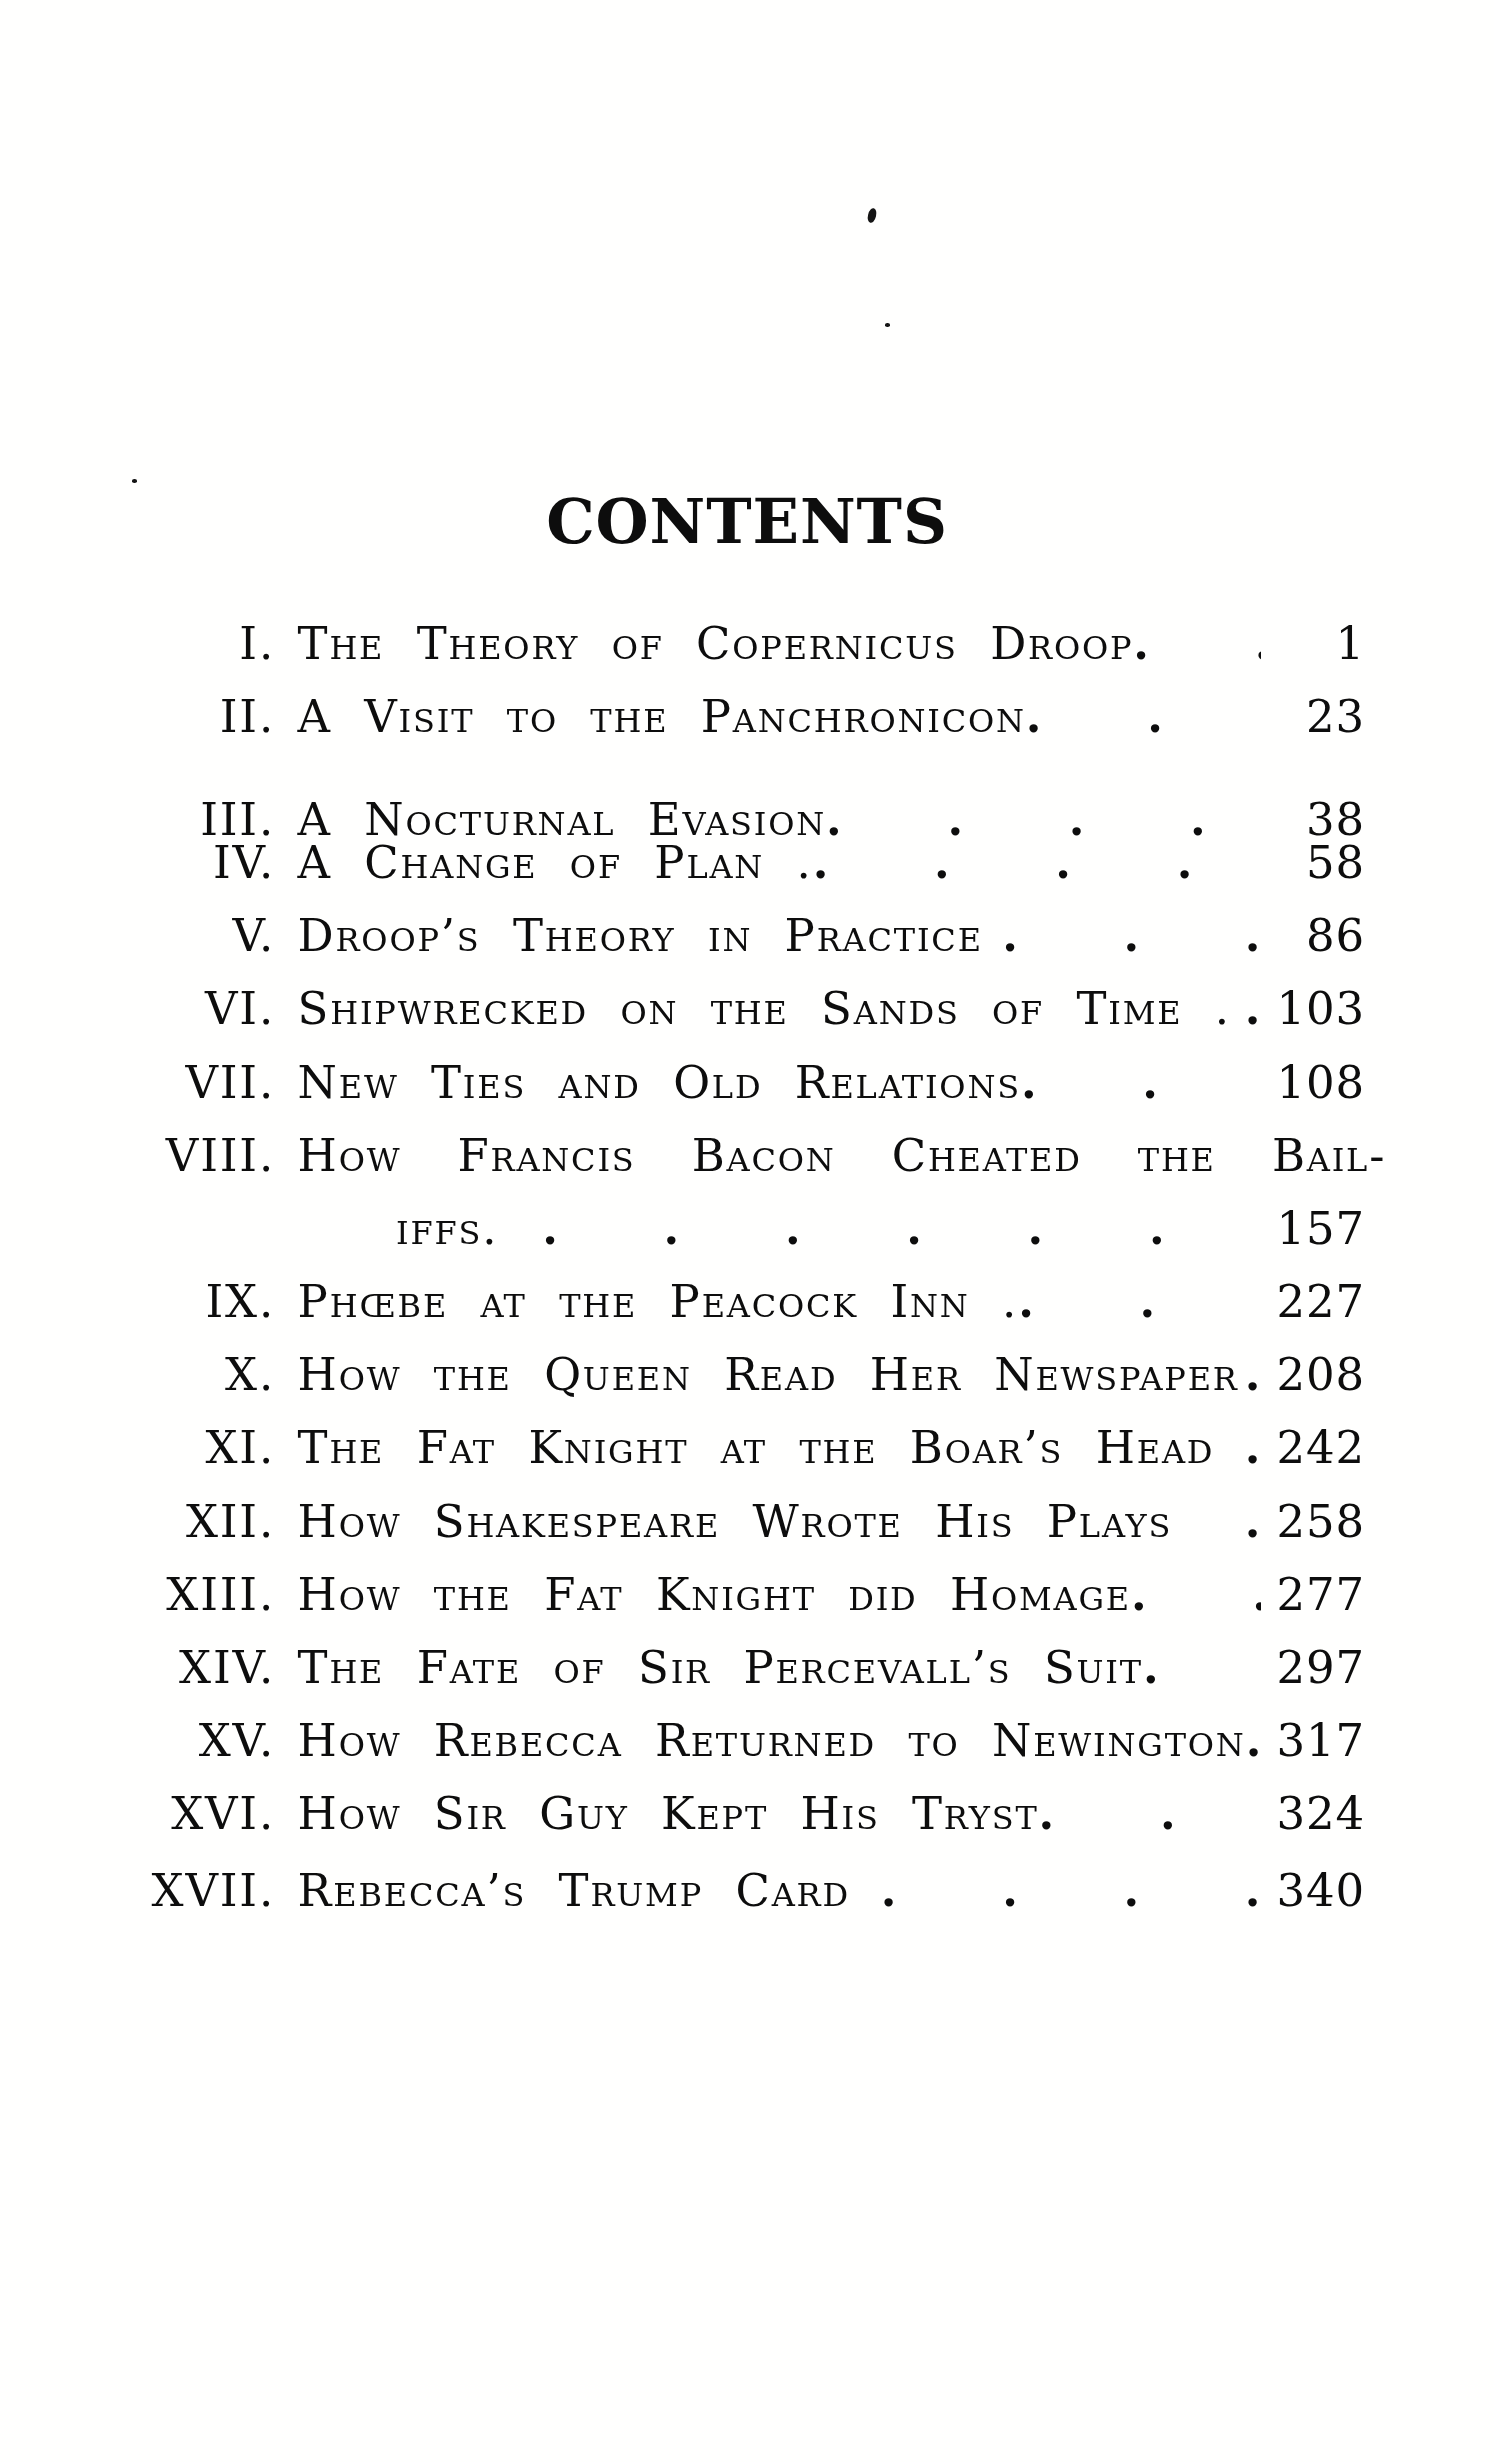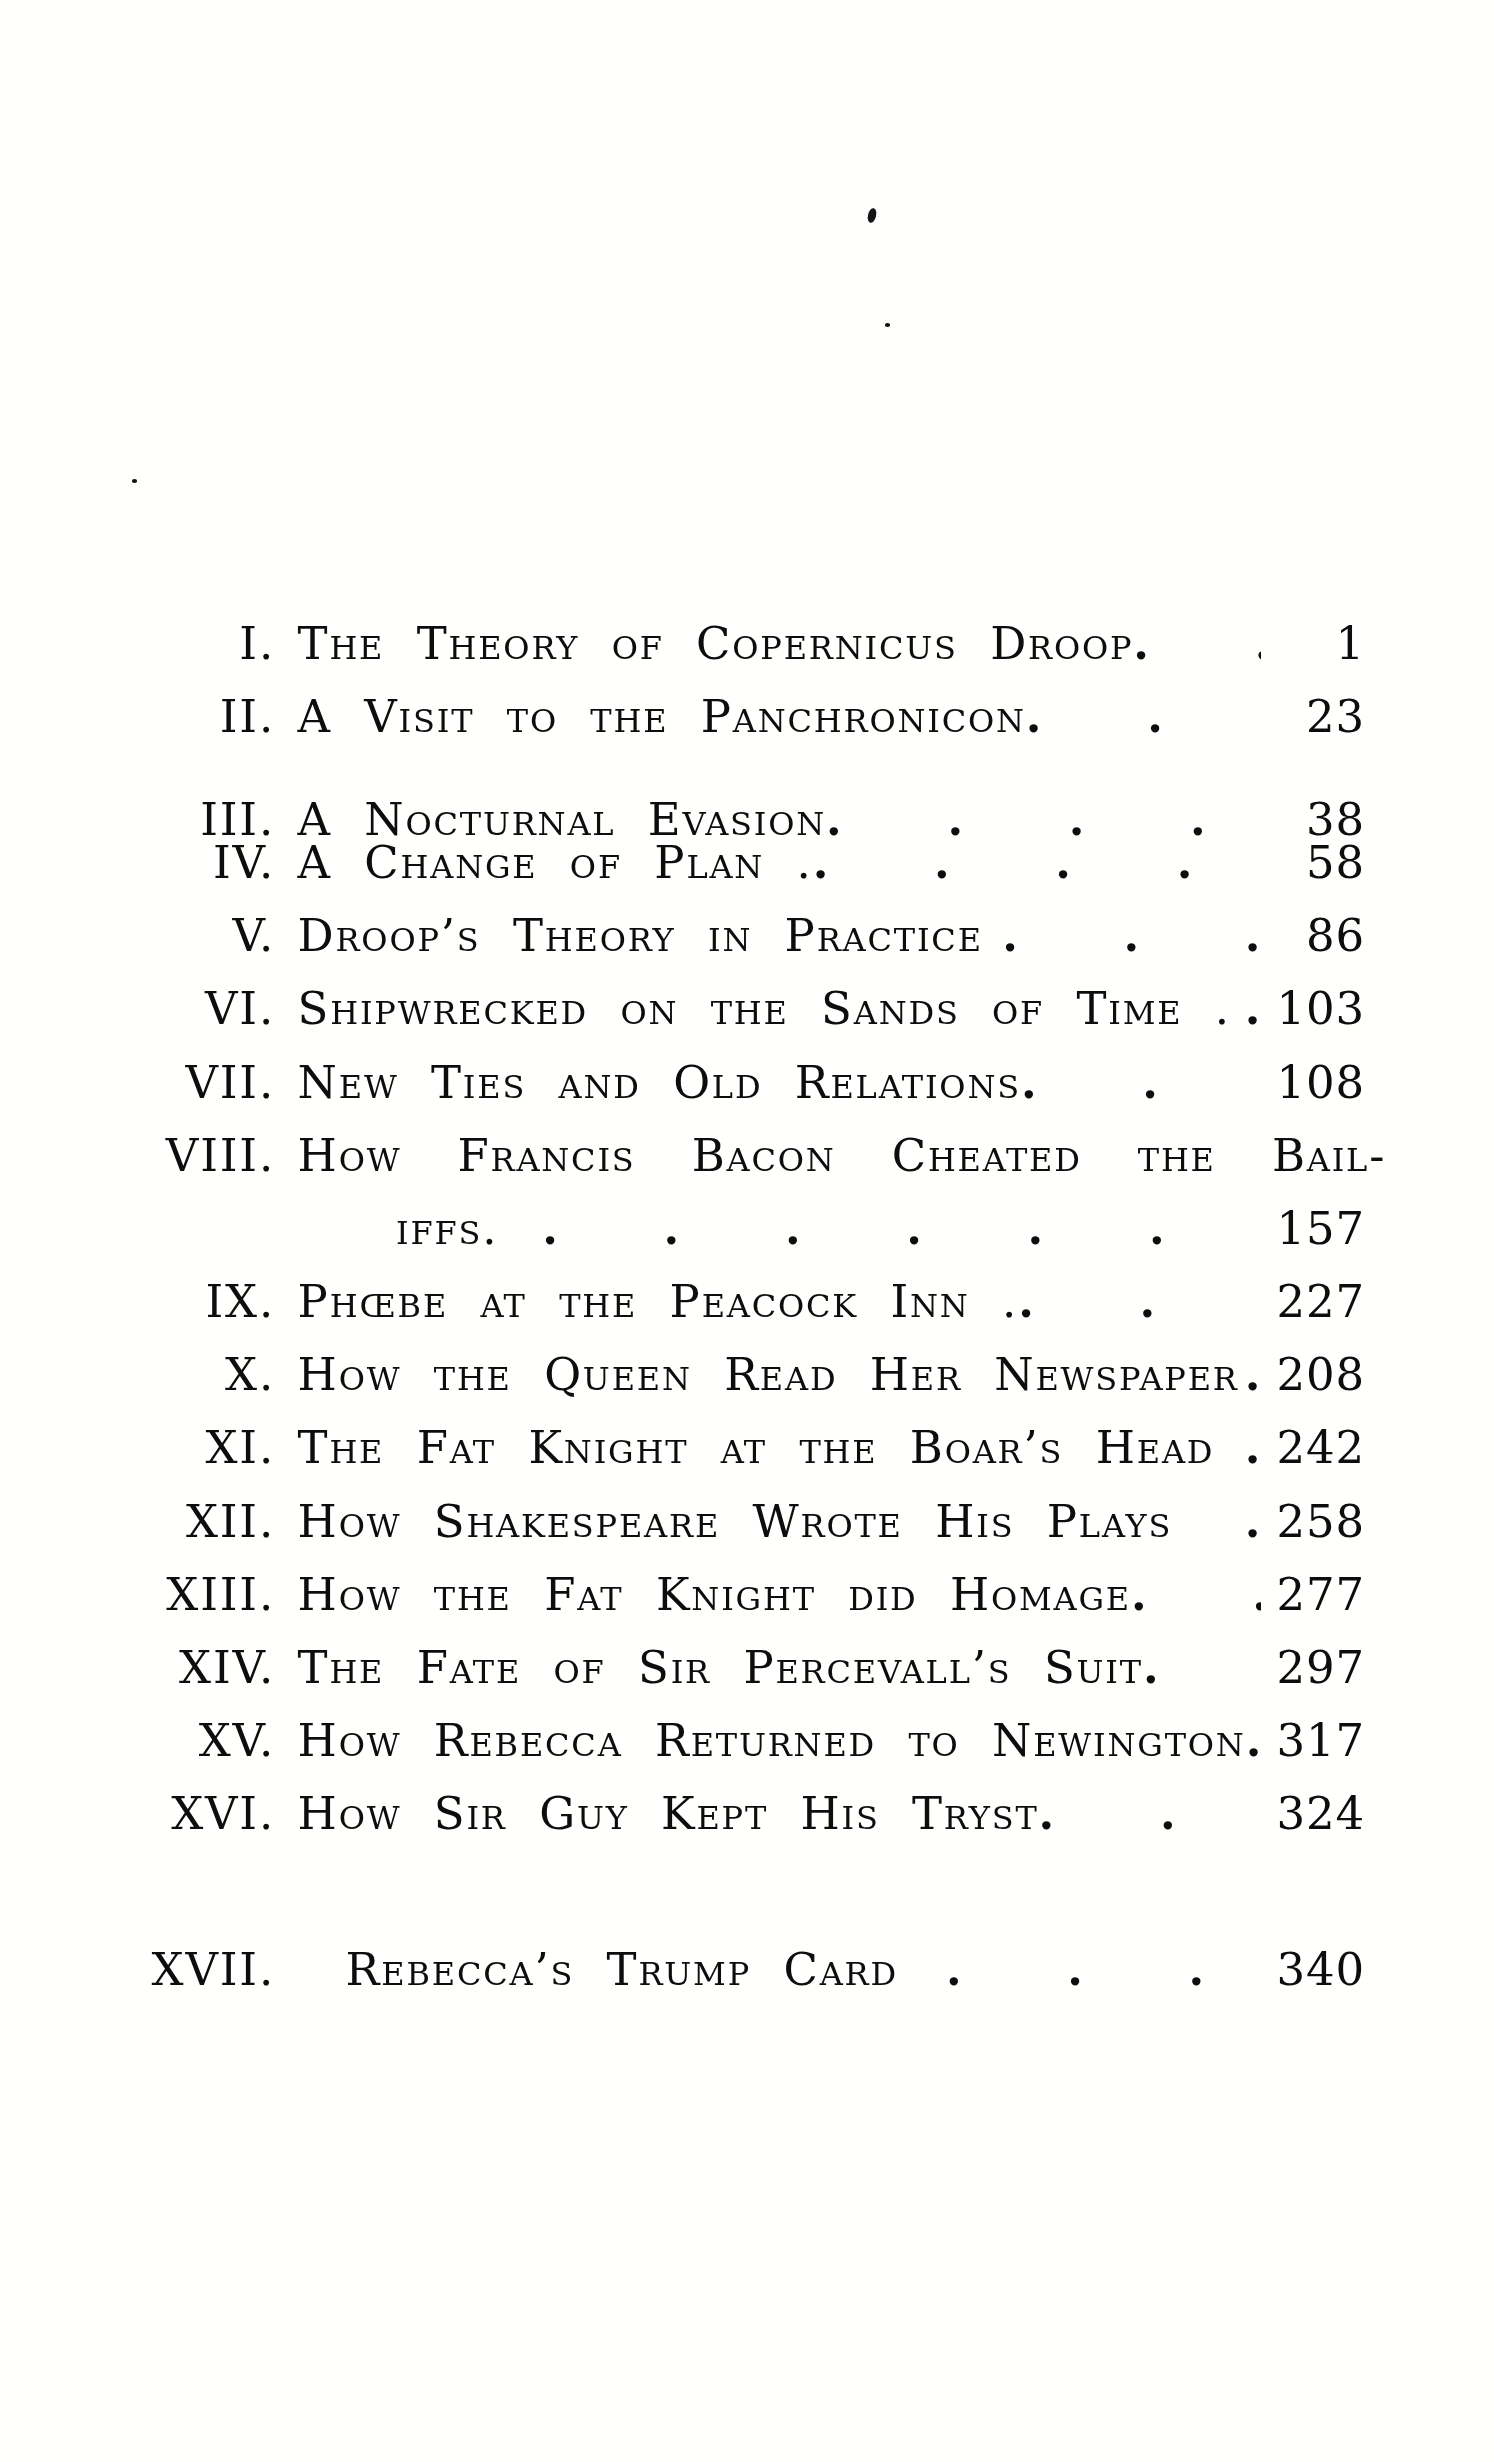--- a/index.html
+++ b/index.html
@@ -75,21 +75,21 @@
     text-align: right;
     letter-spacing: 0.9px;
   }
 
   
   .r0  { top: 621px; }  .r1  { top: 694px; }  .r2  { top: 797px; }
   .r3  { top: 840px; }  .r4  { top: 913px; } .r5  { top: 986px; align-items: center; }
   .r6  { top: 1060px; } .r7  { top: 1133px; } .r8  { top: 1206px; gap: 44px; }
   .r9  { top: 1279px; } .r10 { top: 1352px; } .r11 { top: 1425px; }
   .r12 { top: 1499px; } .r13 { top: 1572px; } .r14 { top: 1645px; align-items: center; }
-  .r15 { top: 1718px; } .r16 { top: 1791px; } .r17 { top: 1947px; gap: 48px; }
+  .r15 { top: 1718px; } .r16 { top: 1791px; } .r17 { top: 1868px; }
 
   
   .speck { position: absolute; background: #151515; }
   .speck-apostrophe {
     left: 868px; top: 208px; width: 8.1px; height: 15.4px;
     border-radius: 4.5px / 8.1px;
     transform: rotate(14deg);
   }
   .speck-dot-a { left: 885px; top: 323px; width: 4.5px; height: 3.6px; border-radius: 50%; }
   .speck-dot-b { left: 132px; top: 479px; width: 4.5px; height: 3.6px; border-radius: 50%; }
@@ -98,20 +98,21 @@
 </head>
 <body>
 
 <div class="page">
 
   <span class="speck speck-apostrophe"></span>
   <span class="speck speck-dot-a"></span>
   <span class="speck speck-dot-b"></span>
   <span class="speck speck-dot-c"></span>
 
+  <h1 class="doc-title">CONTENTS</h1>
 
   <div class="col-head chapter">CHAPTER</div>
   <div class="col-head page">PAGE</div>
 
   <div class="toc-row r0">
     <span class="numeral">I.</span>
     <span class="entry-title">The Theory of Copernicus Droop</span>
     <span class="leader">. .</span>
     <span class="pagenum">1</span>
   </div>

